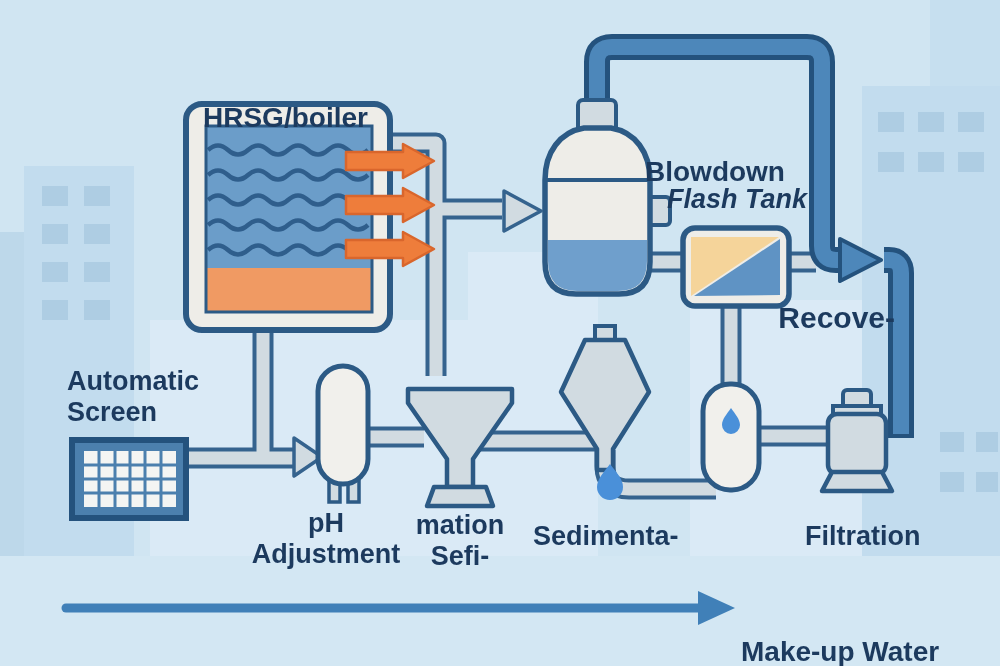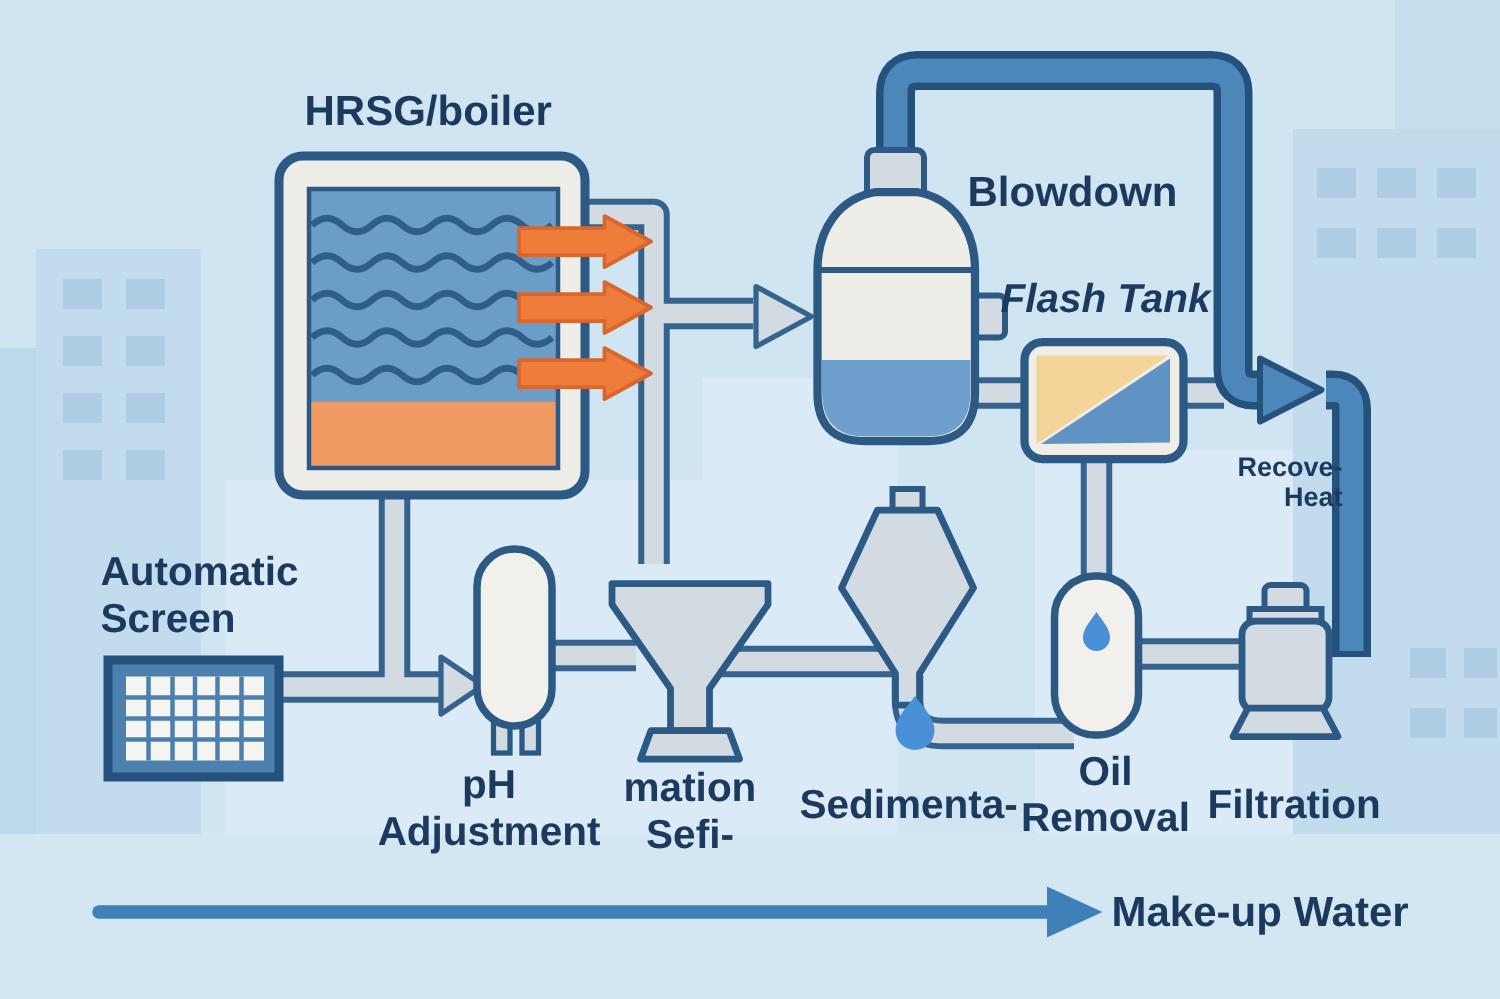--- a/index.html
+++ b/index.html
@@ -3,22 +3,22 @@
 <meta charset="utf-8">
 <style>
   html,body{margin:0;padding:0;background:#d0e5f2;}
   body{font-family:"Liberation Sans",sans-serif;}
   #stage{position:relative;width:1000px;height:666px;overflow:hidden;background:#d0e5f2;}
   #diagram-svg{position:absolute;left:0;top:0;}
   .label{position:absolute;font-weight:700;color:#1c3a5e;font-size:27px;line-height:1.13;white-space:nowrap;}
   .label .ln{display:block;}
   .center{text-align:center;}
   .right{text-align:right;}
-  .lg{font-size:28px;}
-  .sm{font-size:18px;}
+  .lg{font-size:28px;margin-top:44px;}
+  .sm{font-size:30px;}
 </style>
 </head>
 <body>
 
 <div id="stage">
 
 <svg id="diagram-svg" width="1000" height="666" viewBox="0 0 1000 666">
 
   <rect width="1000" height="666" fill="#d0e5f2"></rect>
 
@@ -182,41 +182,36 @@
   </g>
 
 </svg>
 
 <div class="label lg" style="left:203px;top:58px;">HRSG/boiler</div>
 <div class="label lg" style="left:645px;top:112px;">Blowdown</div>
 <div class="label" style="left:667px;top:184px;font-style:italic;">Flash Tank</div>
 
 <div class="label sm right" style="left:770px;top:301px;width:125px;">
   <span class="ln">Recove-</span>
-  <span class="ln">Heat</span>
 </div>
 
 <div class="label center" style="left:250px;top:508px;width:152px;">
   <span class="ln">pH</span>
   <span class="ln">Adjustment</span>
 </div>
 
 <div class="label" style="left:67px;top:366px;">
   <span class="ln">Automatic</span>
   <span class="ln">Screen</span>
 </div>
 
 <div class="label center" style="left:398px;top:510px;width:124px;">
   <span class="ln">mation</span>
   <span class="ln">Sefi-</span>
 </div>
 
 <div class="label" style="left:533px;top:521px;">Sedimenta-</div>
 
-<div class="label center" style="left:672px;top:499px;width:130px;">
-  <span class="ln">Oil</span>
-  <span class="ln">Removal</span>
-</div>
 
 <div class="label" style="left:805px;top:521px;text-align:right;">Filtration</div>
 <div class="label lg" style="left:741px;top:592px;">Make-up Water</div>
 
 </div>
 
 </body></html>

